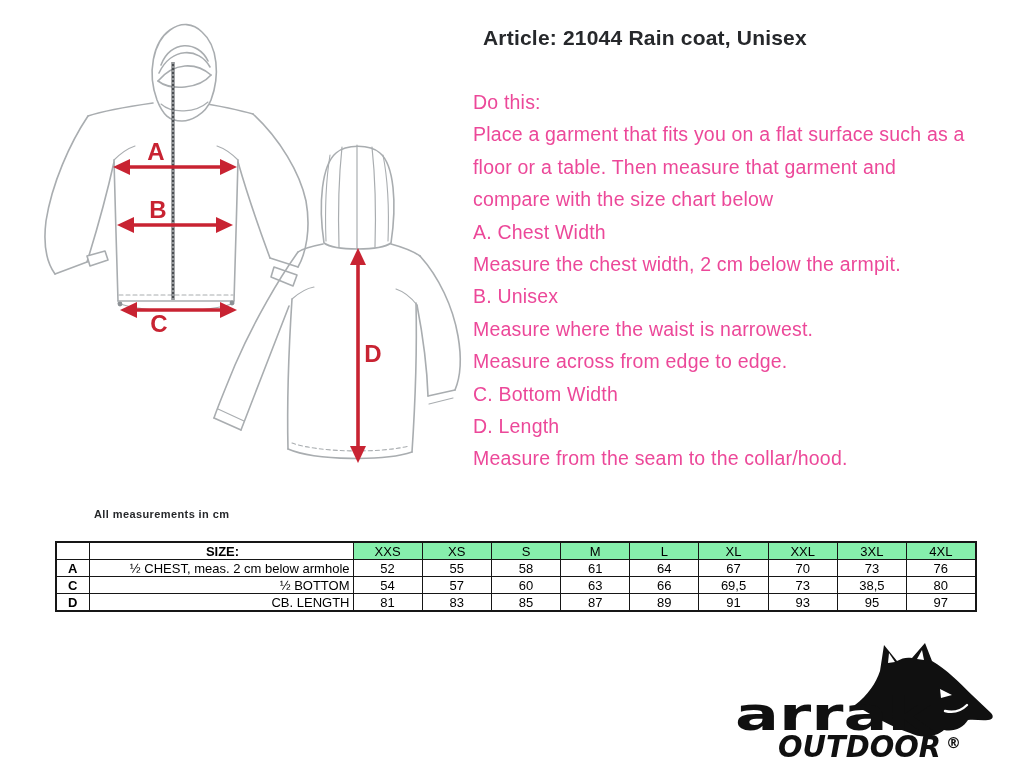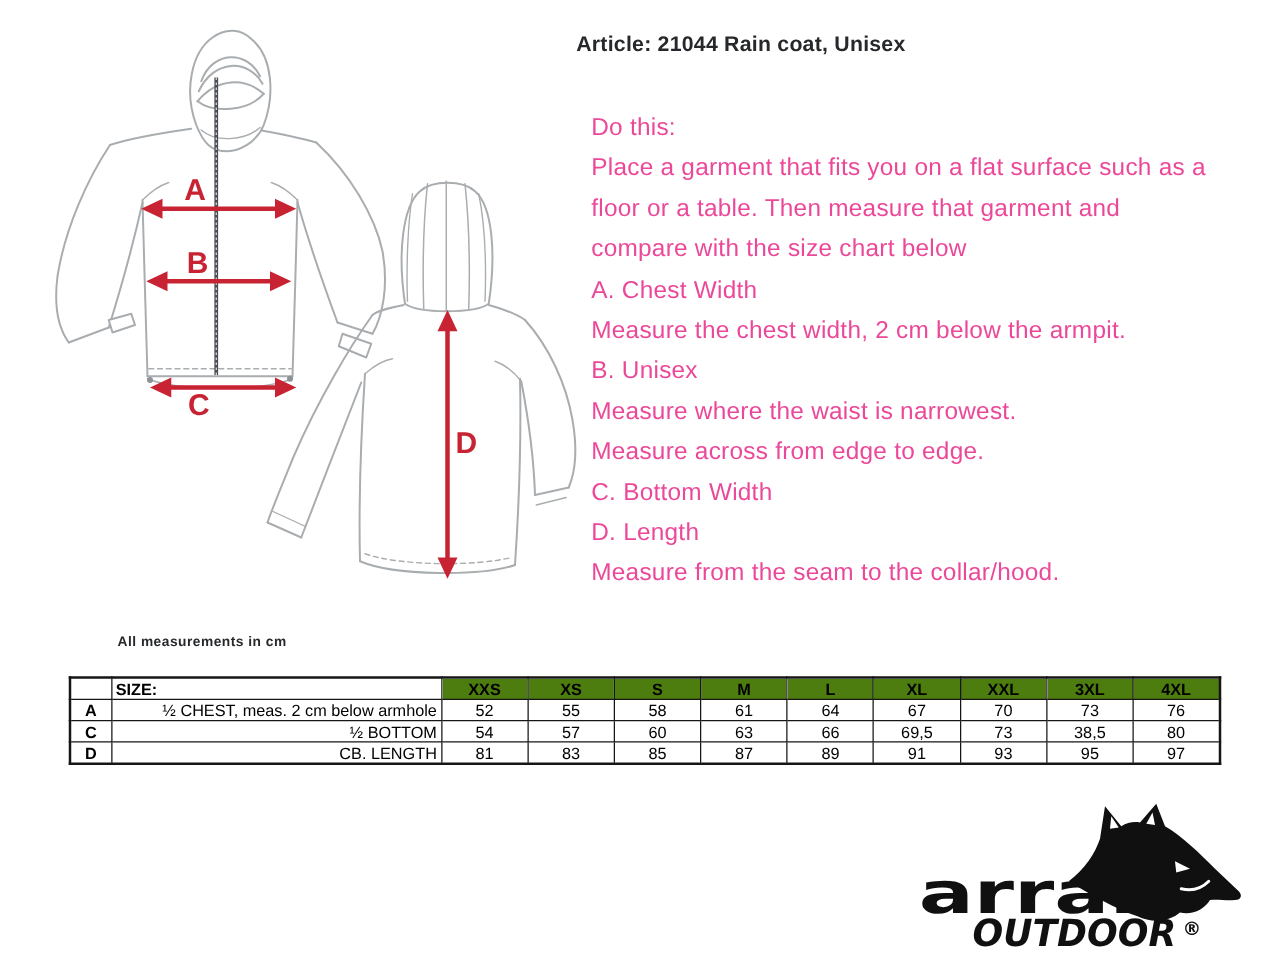--- a/index.html
+++ b/index.html
@@ -2,22 +2,22 @@
 <html><head>
 <meta charset="utf-8">
 <style>
   html,body{margin:0;padding:0;background:#fff;}
   .canvas{
     position:relative;width:1024px;height:773px;background:#ffffff;overflow:hidden;
     font-family:"Liberation Sans", sans-serif;color:#222426;
   }
   
   .article-title{
-    position:absolute;left:461px;top:26px;
-    font-size:17px;font-weight:700;letter-spacing:.2px;color:#26282b;
+    position:absolute;left:483px;top:26px;
+    font-size:21px;font-weight:700;letter-spacing:.2px;color:#26282b;
   }
   .instructions{
     position:absolute;left:473px;top:86px;width:530px;
     font-size:19.5px;line-height:32.4px;letter-spacing:.2px;color:#ec4899;font-weight:400;
   }
   .instructions div{white-space:nowrap;}
   
   .measure-caption{
     position:absolute;left:94px;top:508px;
     font-size:11px;font-weight:700;letter-spacing:.4px;color:#26282b;
@@ -25,22 +25,22 @@
   .size-table{
     position:absolute;left:55px;top:541px;width:920px;
     border-collapse:collapse;table-layout:fixed;
     font-size:13px;color:#000;
   }
   .size-table td{
     border:1px solid #161616;height:16px;padding:0 3px;
     text-align:center;vertical-align:middle;overflow:hidden;white-space:nowrap;
   }
   .size-table{border:2px solid #161616;}
-  .size-table td.size-head{background:#4d7c0f;font-weight:700;}
-  .size-table td.size-label-cell{text-align:left;font-weight:700;padding-right:0;}
+  .size-table td.size-head{background:#86efac;font-weight:400;}
+  .size-table td.size-label-cell{text-align:center;font-weight:700;padding-right:0;}
   .size-table td.row-key{font-weight:700;}
   .size-table td.row-label{text-align:right;padding-left:5px;}
   
   .diagram{position:absolute;left:30px;top:5px;}
   .mlabel{font-family:"Liberation Sans",sans-serif;font-size:24px;font-weight:700;fill:#c82332;text-anchor:middle;}
   
   .logo{position:absolute;left:688px;top:633px;}
   .logo-word{font-family:"DejaVu Sans","Liberation Sans",sans-serif;font-weight:700;fill:#101010;}
 </style>
 </head>

